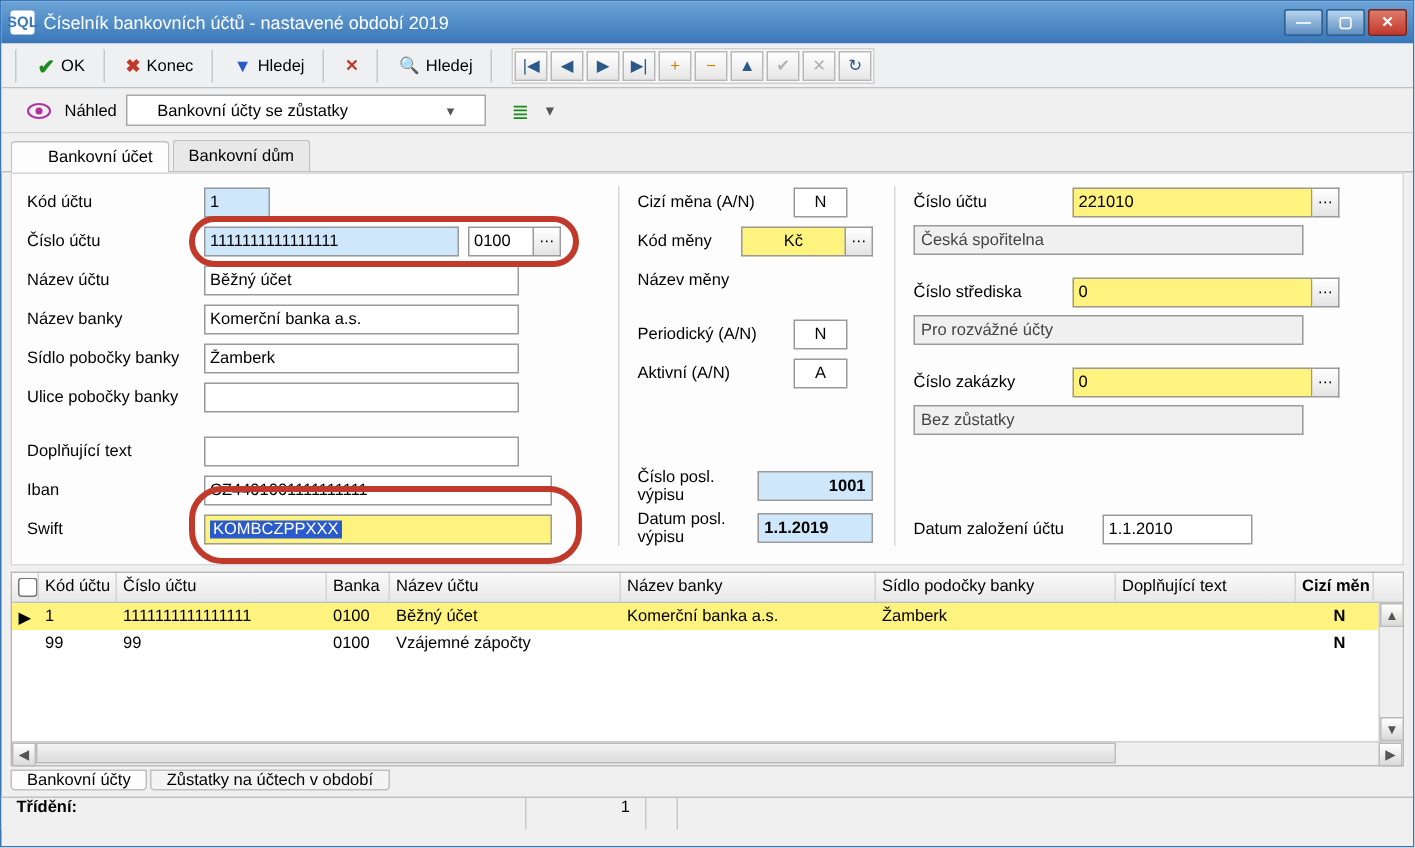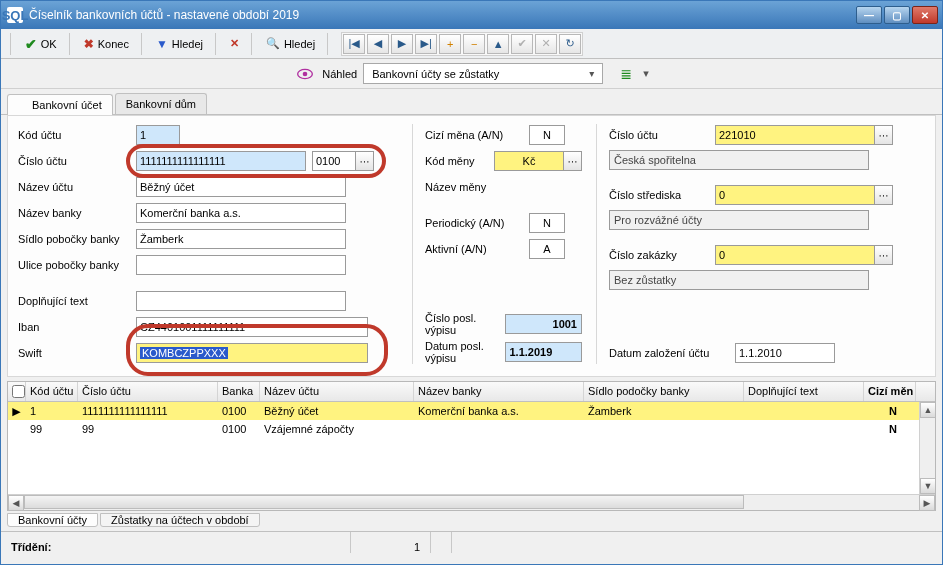--- a/index.html
+++ b/index.html
@@ -25,21 +25,21 @@
     height: 28px;
     background: linear-gradient(to bottom, #6ba3d6, #3a77b8);
     color: #fff;
     display: flex;
     align-items: center;
     padding: 0 4px 0 6px;
     font-size: 12px;
   }
   .titlebar .icon16 {
     width: 16px; height: 16px; margin-right: 6px;
-    background: #fff; color: #3a77b8; font-size: 13px;
+    background: #fff; color: #3a77b8; font-size: 10px;
     display: flex; align-items: center; justify-content: center;
     border-radius: 2px; font-weight: bold;
   }
   .titlebar .title { flex: 1; }
   .wctrls { display: flex; gap: 2px; }
   .wctrls .wbtn {
     width: 26px; height: 18px;
     background: linear-gradient(to bottom,#b7d5ef,#5f8ec0);
     border: 1px solid #2e5e8d;
     border-radius: 2px;
@@ -71,27 +71,27 @@
     font-size:11px; color:#2a5a8a;
   }
   .navbtn.disabled { color:#b0b0b0; }
   .navgroup { display:flex; gap:2px; margin-left:6px; border:1px solid #d0d0d0; padding:1px; background:#f8f8f8;}
   .red { color:#c0392b; font-weight:bold;}
   .blue { color:#2a5a8a; }
   .orange { color:#d08000; }
 
   .subbar {
     height: 30px; background:#f0f0f0; border-bottom:1px solid #d0d0d0;
-    display:flex; align-items:center; gap:6px; padding:0 8px;justify-content:center;
+    display:flex; align-items:center; gap:6px; padding:0 8px;
   }
   .subbar .eye { width:22px;height:20px;display:flex;align-items:center;justify-content:center;border:1px solid transparent;}
   .eye svg { width:16px; height:12px; }
   .combo {
     height:21px; border:1px solid #a8a8a8; background:#fff; width:240px;
-    display:flex; align-items:center; padding:0 8px; justify-content:space-between;
+    display:flex; align-items:center; padding:0 20px; justify-content:space-between;
   }
   .combo .chev { color:#555; font-size:10px;}
   .listicon { width:22px;height:20px;display:flex;align-items:center;justify-content:center; color:#1f8a1f;font-size:14px;}
 
   .tabs { display:flex; border-bottom:1px solid #c0c0c0; padding:4px 6px 0 6px; gap:2px; background:#f0f0f0;}
   .tab {
     padding:4px 10px; border:1px solid #c0c0c0; border-bottom:none;
     background:#e8e8e8; border-radius:3px 3px 0 0; font-size:11px;
   }
   .tab.active { background:#fdfdfd; position:relative; top:1px;padding-left:24px;}
@@ -175,21 +175,21 @@
   .sbtn{width:16px;height:16px;background:linear-gradient(#fff,#dadada);border:1px solid #bcbcbc;display:flex;align-items:center;justify-content:center;font-size:9px;color:#555;}
   .hscroll-thumb{height:14px;background:linear-gradient(#f4f4f4,#dcdcdc);border:1px solid #bcbcbc;width:720px;margin:0;}
 
   .bottomtabs { display:flex; gap:2px; padding:2px 6px 4px 6px;}
   .btab { padding:0 10px; border:1px solid #c0c0c0; background:#f4f4f4; font-size:11px; border-radius:0 0 3px 3px;}
   .btab.active { background:#fdfdfd;}
   .status {
     height:22px;border-top:1px solid #c0c0c0;background:#f0f0f0;
     display:flex;align-items:center;font-size:11px;
   }
-  .status .cell{padding:0 10px;border-right:1px solid #c8c8c8;height:100%;display:flex;align-items:flex-end;}
+  .status .cell{padding:0 10px;border-right:1px solid #c8c8c8;height:100%;display:flex;align-items:flex-start;}
   .status .stretch{flex:1;}
   .swiftsel { background:#2a5acb; color:#fff; padding:0 2px;}
   .cmark{color:#1f8a1f;font-weight:bold;font-size:14px;}
   .xmark{color:#c0392b;font-weight:bold;font-size:12px;}
   .funnel{color:#2a5acb;font-size:12px;}
   .mag{color:#555;}
 </style>
 </head>
 <body>
 

